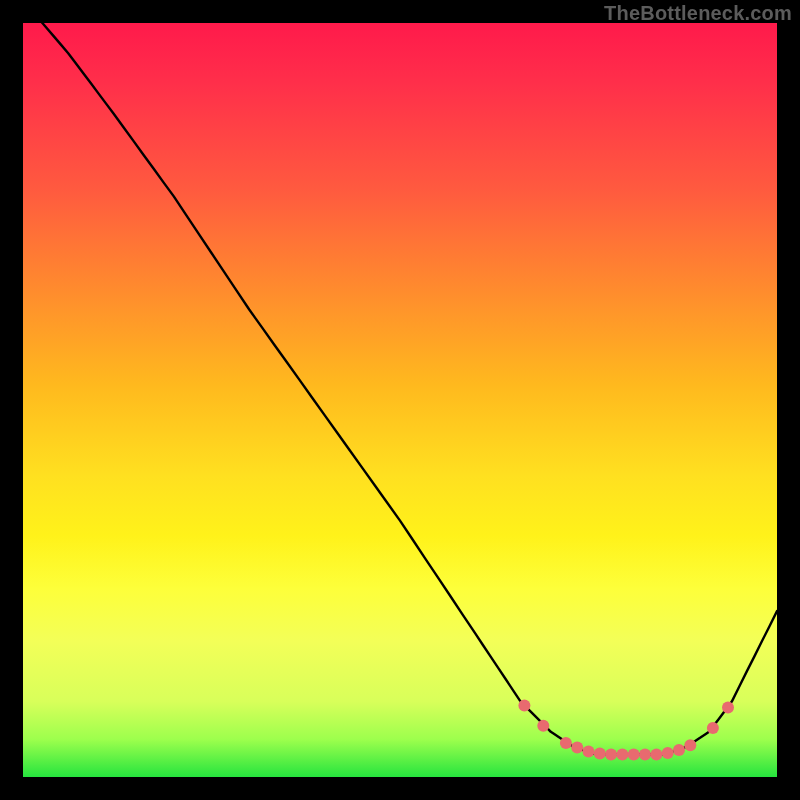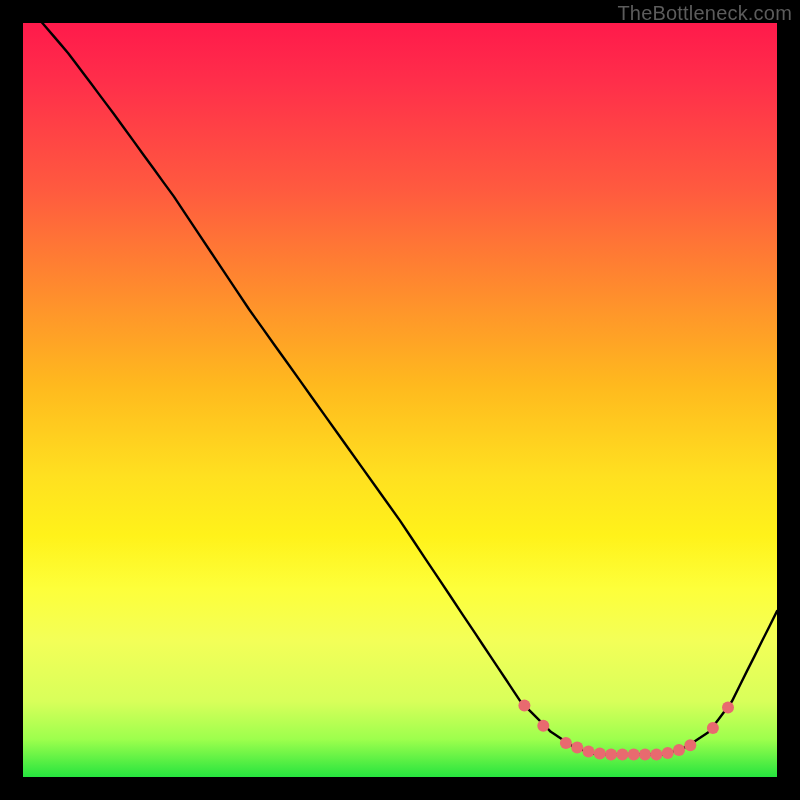--- a/index.html
+++ b/index.html
@@ -38,21 +38,21 @@
       #d8ff5a 90%,
       #9dff4d 95%,
       #26e43e 100%
     );
   }
   .watermark {
     position: absolute;
     top: 2px;
     right: 8px;
     font-size: 20px;
-    font-weight: 400;
+    font-weight: 700;
     color: #5c5c5c;
     letter-spacing: 0.2px;
     text-rendering: optimizeLegibility;
   }
   svg.curve {
     position: absolute;
     left: 0;
     top: 0;
     width: 754px;
     height: 754px;

